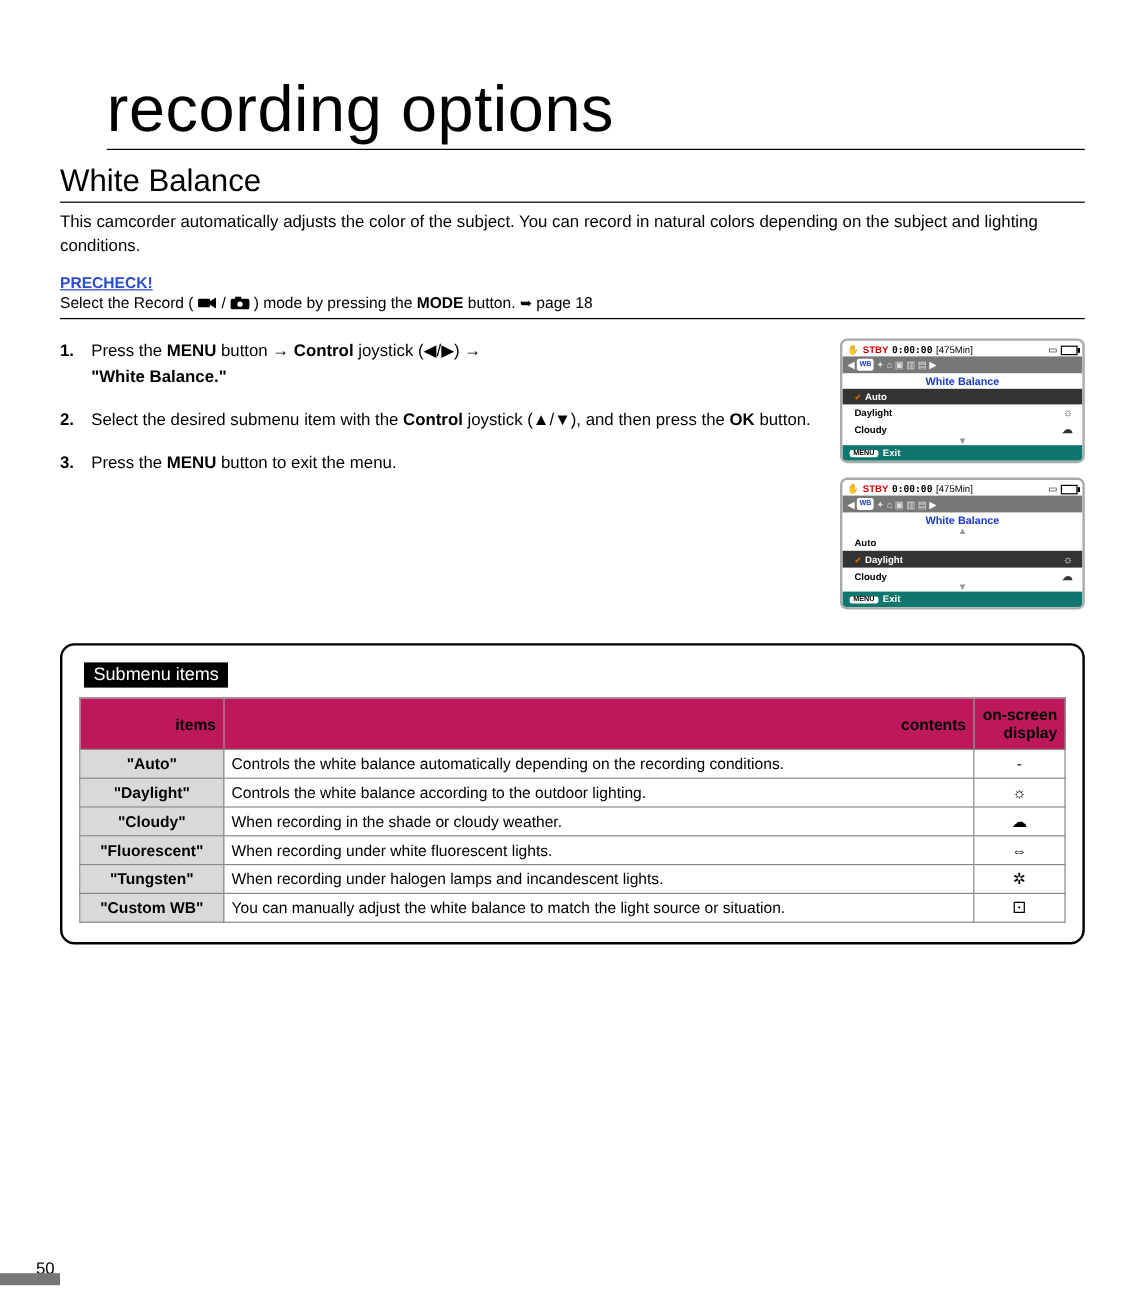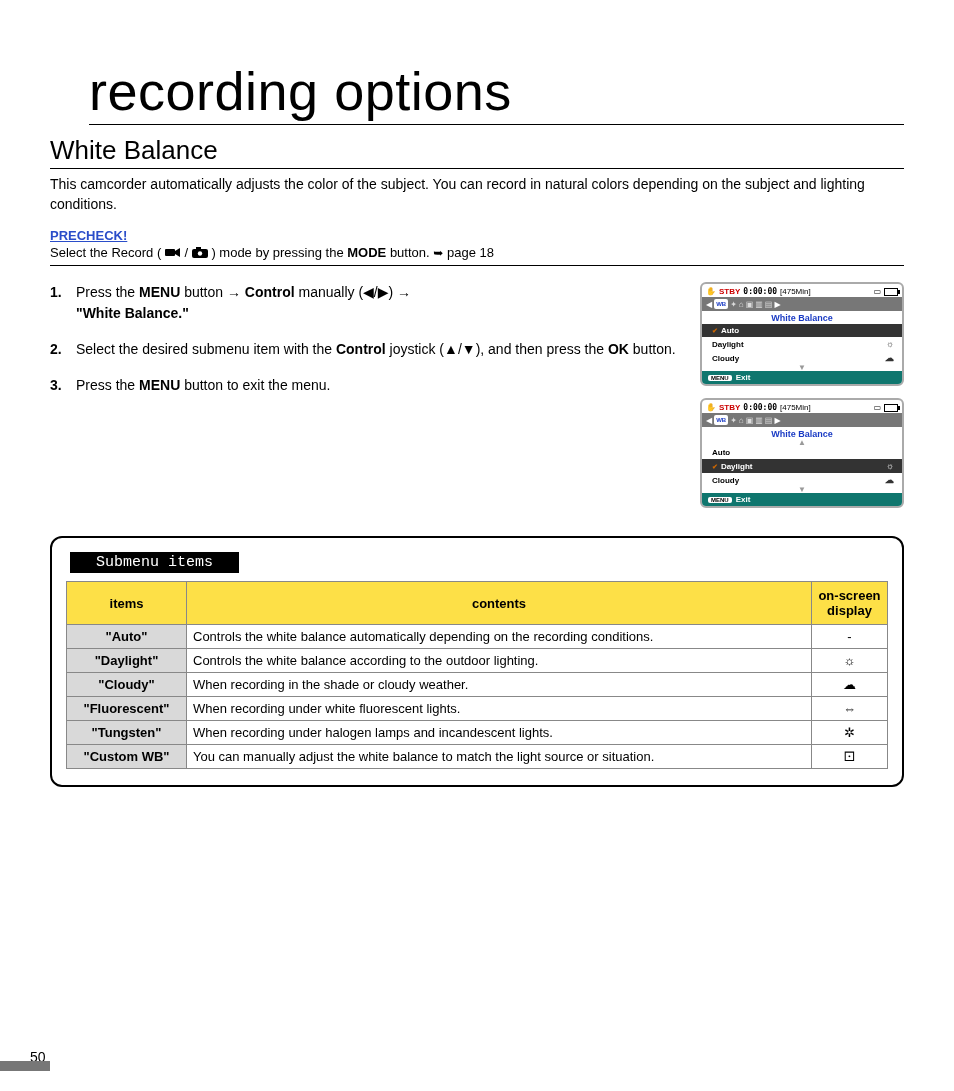--- a/index.html
+++ b/index.html
@@ -148,36 +148,35 @@
   .submenu-block {
     border: 2px solid #000;
     border-radius: 12px;
     margin-top: 28px;
     padding: 14px 14px 16px 14px;
   }
   .submenu-label {
     display:inline-block;
     background:#000; color:#fff;
     font-size: 15px;
-    padding: 2px 26px;
+    padding: 2px 8px;
     margin-left: 4px;
     margin-bottom: 8px;
-    font-family: Liberation Mono, monospace;
   }
   table.submenu {
     border-collapse: collapse;
     width: 100%;
     font-size: 13px;
   }
   table.submenu th {
-    background:#fde047;
+    background:#be185d;
     border:1px solid #888;
     font-weight: bold;
     padding: 6px 6px;
-    text-align: center;
+    text-align: right;
   }
   table.submenu td {
     border:1px solid #888;
     padding: 4px 6px;
     vertical-align: middle;
   }
   table.submenu td.item {
     background:#d9d9d9;
     text-align:center;
     font-weight:bold;
@@ -230,21 +229,21 @@
   <span> ) mode by pressing the </span>
   <span class="bold">MODE</span>
   <span> button. </span>
   <span class="arrow">➥</span>
   <span>page 18</span>
 </div>
 
 <div class="steps-row">
   <ol class="steps">
     <li>
-      <span>Press the </span><span class="bold">MENU</span><span> button → </span><span class="bold">Control</span><span> manually (◀/▶) → </span><br><span class="bold">"White Balance."</span>
+      <span>Press the </span><span class="bold">MENU</span><span> button → </span><span class="bold">Control</span><span> joystick (◀/▶) → </span><br><span class="bold">"White Balance."</span>
     </li>
     <li>
       <span>Select the desired submenu item with the </span><span class="bold">Control</span><span> joystick (▲/▼), and then press the </span><span class="bold">OK</span><span> button.</span>
     </li>
     <li>
       <span>Press the </span><span class="bold">MENU</span><span> button to exit the menu.</span>
     </li>
   </ol>
 
   <div class="screens">

